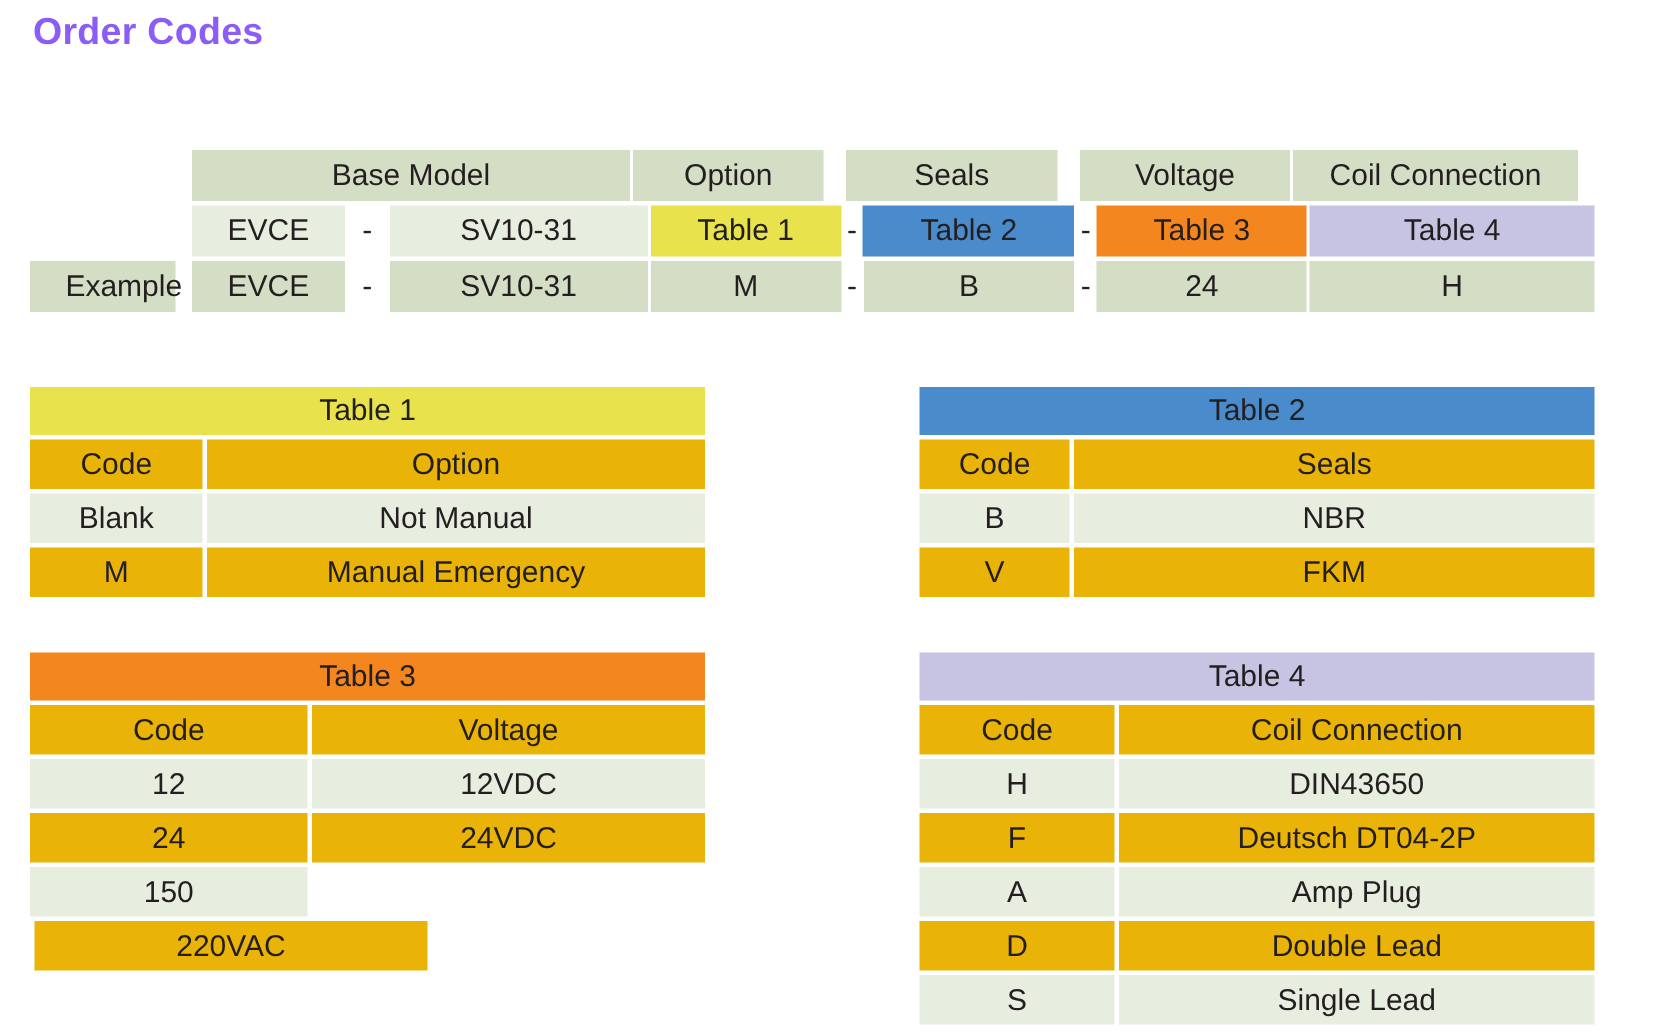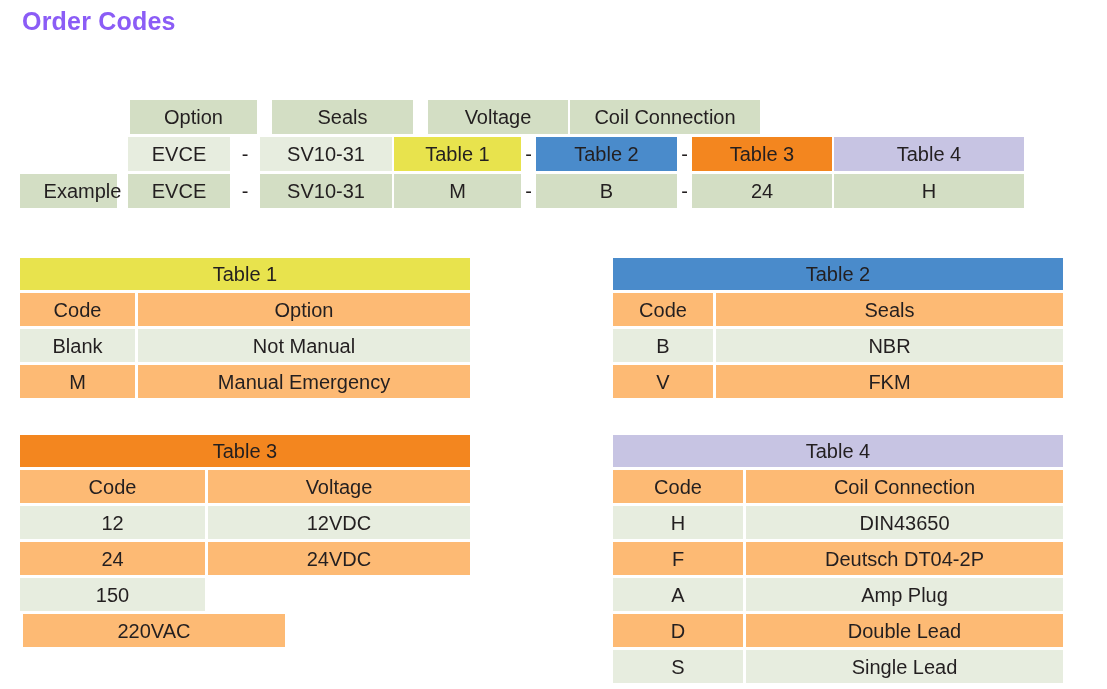--- a/index.html
+++ b/index.html
@@ -55,21 +55,21 @@
   .ot-yellow     { background: #e8e34d; }
   .ot-blue       { background: #4a8bcb; }
   .ot-orange     { background: #f3861f; }
   .ot-purple     { background: #c7c4e3; }
 
   
   .c-example  { width: 97px; padding-left: 28px; }
   .c-gap-s    { width: 11px; background: transparent; }
   .c-evce     { width: 102px; text-align: center; }
   .c-dash     { width: 30px; background: transparent; font-size: 20px; }
-  .c-sv       { width: 132px; }
+  .c-sv       { width: 172px; }
   .c-basemod  { width: 292px; }
   .c-option   { width: 127px; }
   .c-dash2    { width: 15px; background: transparent; font-size: 20px; }
   .c-seals    { width: 141px; }
   .c-voltage  { width: 140px; }
   .c-coil     { width: 190px; }
   .c-gap-col  { width: 2px; background: transparent; }
 
   
   .ref-table {
@@ -93,21 +93,21 @@
   .rt-row:last-child { margin-bottom: 0; }
   .rt-cell {
     display: flex;
     align-items: center;
     justify-content: center;
     box-sizing: border-box;
     font-size: 20px;
     line-height: 1;
   }
   .rt-sep { width: 3px; background: transparent; }
-  .rt-dark  { background: #fdba74; }
+  .rt-dark  { background: #eab308; }
   .rt-light { background: #e7eddf; }
 
   
   #table1 { left: 20px;  top: 258px; width: 450px; }
   #table1 .rt-title { background: #e8e34d; }
   #table1 .col-code { width: 115px; }
   #table1 .col-val  { width: 332px; }
 
   #table2 { left: 613px; top: 258px; width: 450px; }
   #table2 .rt-title { background: #4a8bcb; }
@@ -127,20 +127,21 @@
 </head>
 <body>
 
 <div class="page-title">Order Codes</div>
 
 <div class="order-table">
 
   <div class="ot-row">
     <div class="ot-cell c-example empty"></div>
     <div class="ot-cell c-gap-s empty"></div>
+    <div class="ot-cell c-basemod ot-green">Base Model</div>
     <div class="ot-cell c-gap-col empty"></div>
     <div class="ot-cell c-option ot-green">Option</div>
     <div class="ot-cell c-dash2 empty"></div>
     <div class="ot-cell c-seals ot-green">Seals</div>
     <div class="ot-cell c-dash2 empty"></div>
     <div class="ot-cell c-voltage ot-green">Voltage</div>
     <div class="ot-cell c-gap-col empty"></div>
     <div class="ot-cell c-coil ot-green">Coil Connection</div>
   </div>
 

